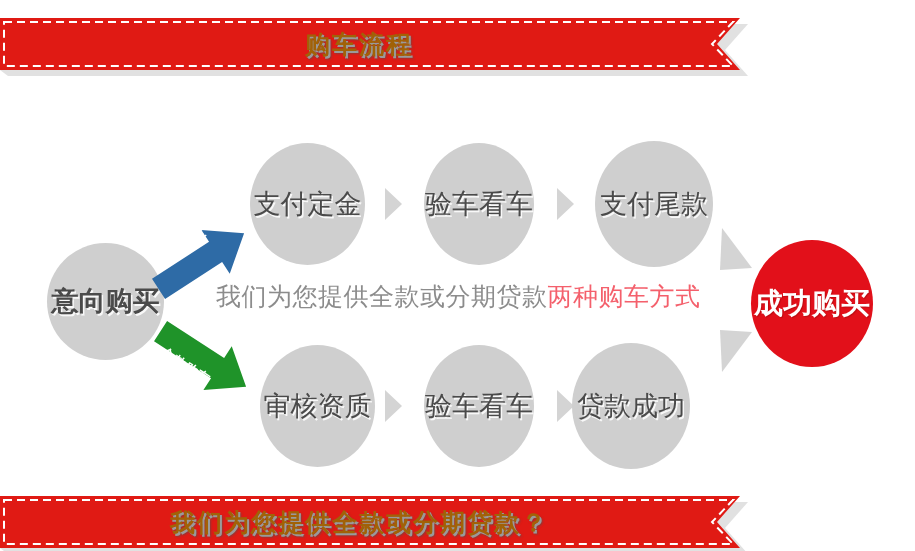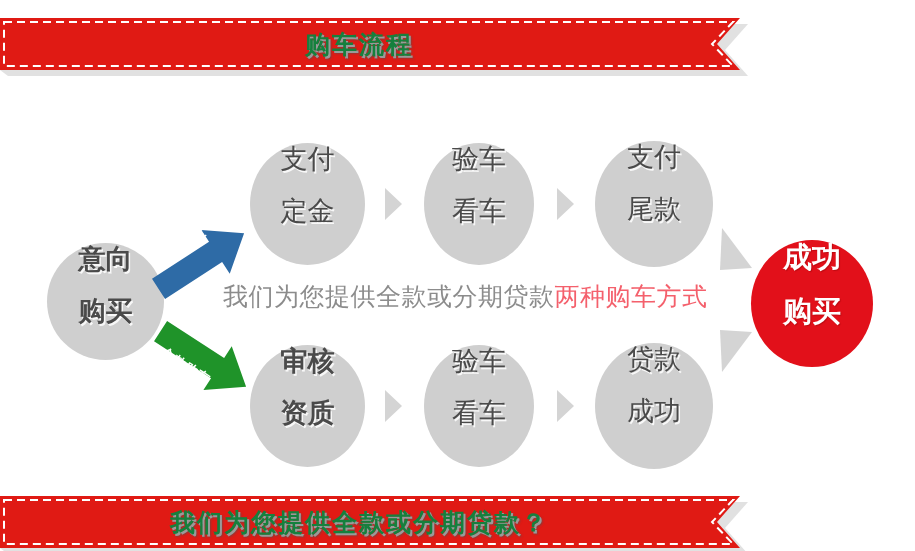--- a/index.html
+++ b/index.html
@@ -13,46 +13,46 @@
   }
   .page{position:relative;width:915px;height:551px;}
   .ribbon-wrap{position:absolute;left:0;}
   
   .ribbon-svg{position:absolute;left:0;top:0;}
   .ribbon-title{
     position:absolute;
     top:0;left:0;
     width:718px;height:52px;
     display:flex;align-items:center;justify-content:center;
-    color:#15803d;
+    color:#a16207;
     font-size:25px;
     font-weight:bold;
     letter-spacing:2px;
     text-shadow:2px 2px 0 #9a9a9a, 3px 3px 2px rgba(80,80,80,.55);
     white-space:nowrap;
   }
 
   
   .flow{position:absolute;left:0;top:100px;width:915px;height:390px;}
 
   .node{
     position:absolute;
     border-radius:50%;
     background:#cfcfcf;
     display:flex;
-    flex-direction:column;
+    flex-direction:row;
     align-items:center;
+    justify-content:center;
     color:#4a4a4a;
     font-size:27px;
     line-height:1.22;
     font-weight:normal;
     text-shadow:1.5px 1.5px 0 rgba(255,255,255,.85);
     box-sizing:border-box;
     text-align:center;
-    gap:19px;
   }
   .node span{display:block;}
   .node.success{
     background:#e2101a;
     color:#ffffff;
     text-shadow:1px 1px 1px rgba(120,0,0,.35);
     font-weight:bold;
     font-size:29px;
   }
 
@@ -72,21 +72,21 @@
     color:#ffffff;
     font-size:13px;
     font-weight:bold;
     white-space:nowrap;
     letter-spacing:1px;
     pointer-events:none;
   }
 
   .mid-text{
     position:absolute;
-    left:223px;top:180px;
+    left:216px;top:180px;
     width:500px;
     font-size:25px;
     color:#8c8c8c;
     white-space:nowrap;
     letter-spacing:.5px;
   }
   .mid-text .hl{color:#f4606c;}
 </style>
 </head>
 <body>
@@ -141,33 +141,33 @@
 
     <div class="node" style="left:595px;top:41px;width:118px;height:126px;">
       <span>支付</span>
       <span>尾款</span>
     </div>
 
     <svg style="position:absolute;left:718px;top:128px;" width="40" height="46" viewBox="0 0 40 46">
       <polygon points="4,0 34,40 2,42" fill="#d4d4d4"></polygon>
     </svg>
 
-    <div class="node" style="left:250px;top:245px;width:115px;height:122px;font-weight:bold;">
+    <div class="node" style="left:260px;top:245px;width:115px;height:122px;">
       <span>审核</span>
       <span>资质</span>
     </div>
     <div class="tri" style="left:385px;top:290px;"></div>
 
     <div class="node" style="left:424px;top:245px;width:110px;height:122px;">
       <span>验车</span>
       <span>看车</span>
     </div>
     <div class="tri" style="left:557px;top:290px;"></div>
 
-    <div class="node" style="left:595px;top:243px;width:118px;height:126px;">
+    <div class="node" style="left:572px;top:243px;width:118px;height:126px;">
       <span>贷款</span>
       <span>成功</span>
     </div>
 
     <svg style="position:absolute;left:718px;top:228px;" width="40" height="46" viewBox="0 0 40 46">
       <polygon points="4,44 34,4 2,2" fill="#d4d4d4"></polygon>
     </svg>
 
     <div class="node success" style="left:751px;top:140px;width:122px;height:127px;">
       <span>成功</span>

